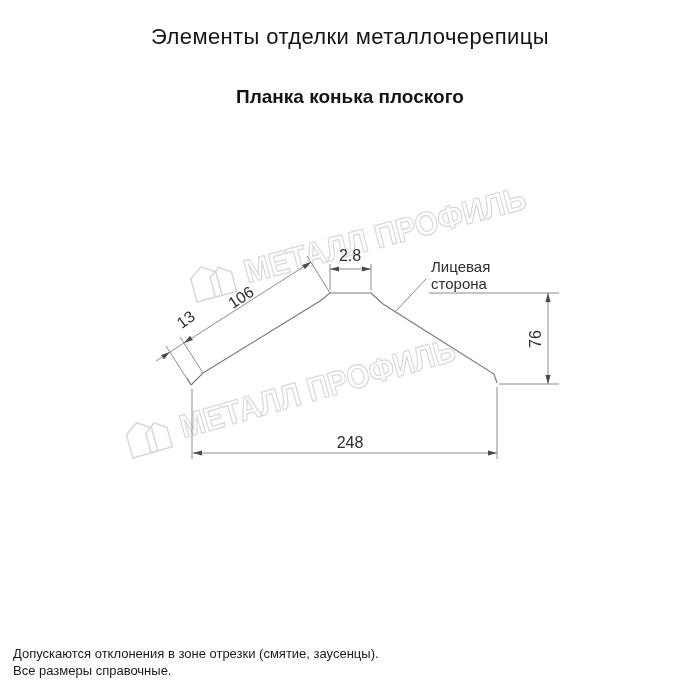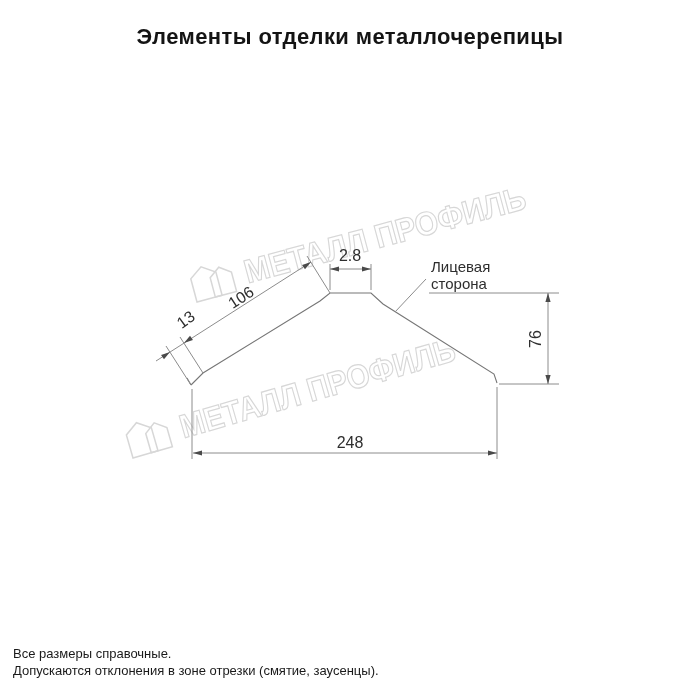--- a/index.html
+++ b/index.html
@@ -6,21 +6,21 @@
   .page{
     position:relative;
     width:700px;height:700px;
     background:#ffffff;
     font-family:"Liberation Sans", sans-serif;
     overflow:hidden;
   }
   .page-title{
     position:absolute;top:24px;left:0;width:700px;
     text-align:center;
-    font-size:22px;font-weight:bold;color:#141414;
+    font-size:22px;font-weight:normal;color:#141414;
     letter-spacing:0.4px;margin:0;
   }
   .product-name{
     position:absolute;top:86px;left:0;width:700px;
     text-align:center;
     font-size:19px;font-weight:bold;color:#141414;margin:0;
   }
   .product-code{
     position:absolute;top:117px;left:0;width:700px;
     text-align:center;
@@ -44,20 +44,21 @@
     font-weight:bold;
     fill:none;stroke:#d7d7d7;stroke-width:1.2;
   }
 </style>
 </head>
 <body>
 
 <div class="page">
 
   <h1 class="page-title">Элементы отделки металлочерепицы</h1>
+  <h2 class="product-name">Планка конька плоского</h2>
 
   <svg class="diagram-svg" width="700" height="700" viewBox="0 0 700 700" xmlns="http://www.w3.org/2000/svg">
 
     <g transform="translate(197,302) rotate(-15)">
       <g fill="none" stroke="#d7d7d7" stroke-width="1.5">
         <path d="M0,0 L0,-24 L13,-33 L26,-24 L26,0 Z"></path>
         <path d="M19,0 L19,-20 L30,-28 L41,-20 L41,0 Z"></path>
       </g>
       <text class="wm-text" x="54" y="-5" font-size="33" textLength="290" lengthAdjust="spacingAndGlyphs">МЕТАЛЛ ПРОФИЛЬ</text>
     </g>
@@ -123,17 +124,17 @@
     </g>
 
     <g>
       <path d="M426,279 L395,312" stroke="#8c8c8c" stroke-width="1" fill="none"></path>
       <text class="face-text" x="431" y="272">Лицевая</text>
       <text class="face-text" x="431" y="289">сторона</text>
     </g>
   </svg>
 
   <div class="notes">
+    <div>Допускаются отклонения в зоне отрезки (смятие, заусенцы).</div>
     <div>Все размеры справочные.</div>
-    <div>Допускаются отклонения в зоне отрезки (смятие, заусенцы).</div>
   </div>
 
 </div>
 
 </body></html>

